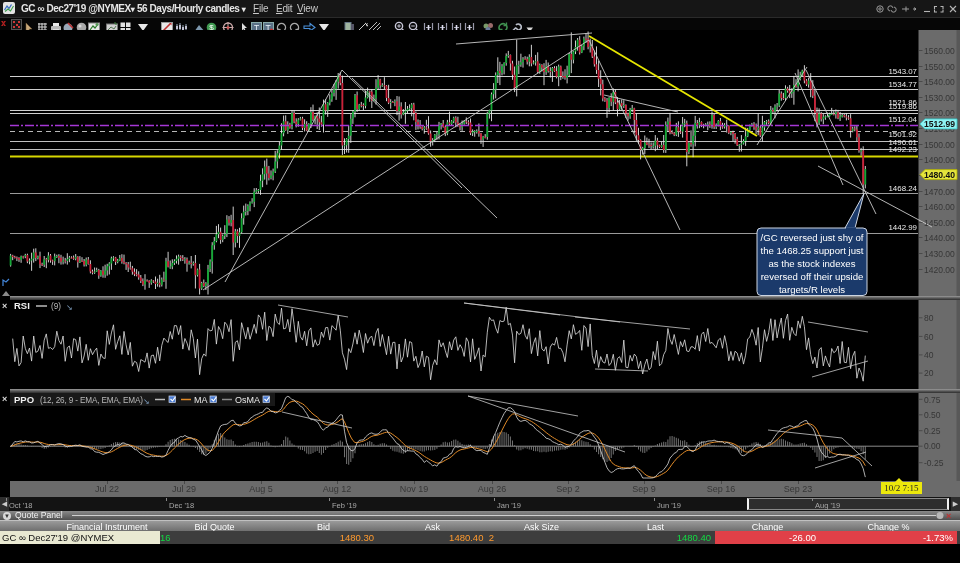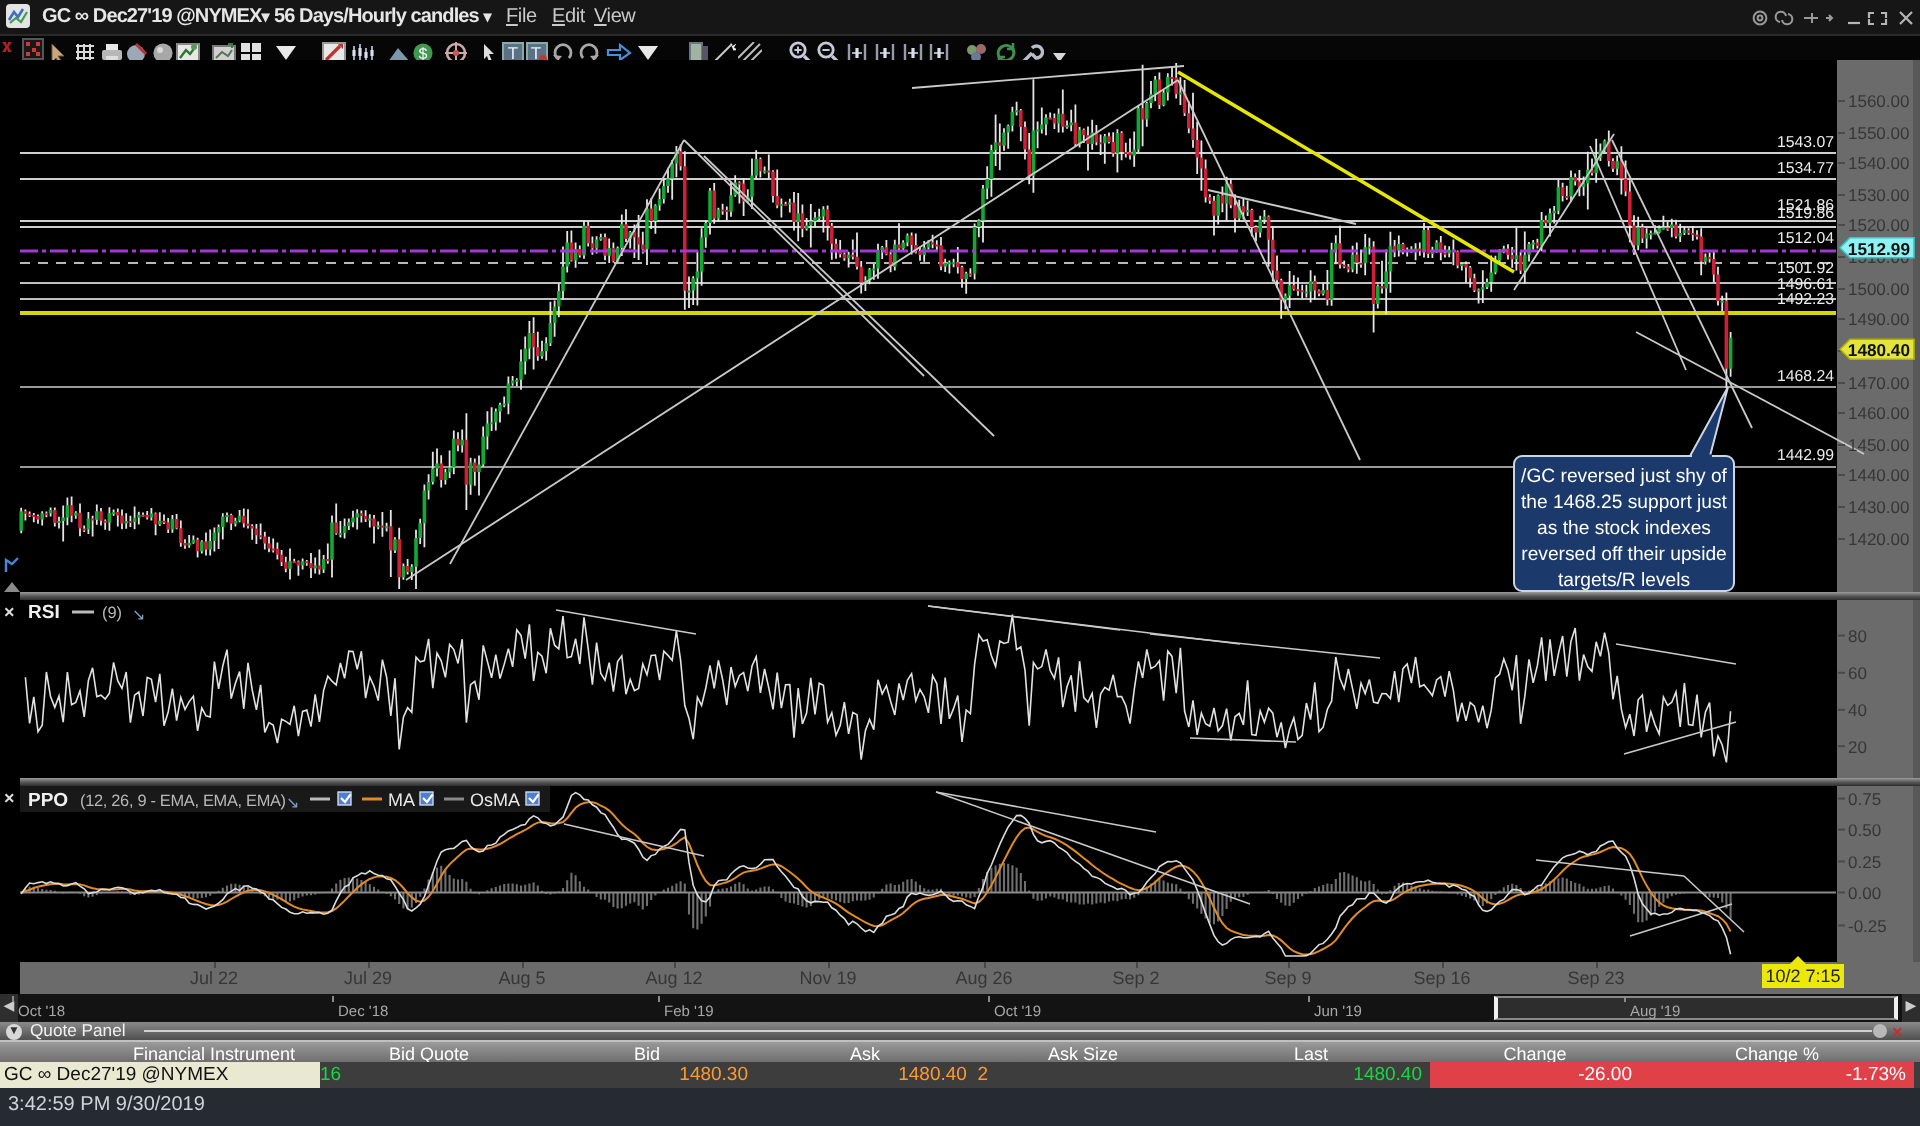--- a/index.html
+++ b/index.html
@@ -12,21 +12,21 @@
 .alab { font-size:8.5px; fill:#363636; }
 .mlab { font-size:8.6px; fill:#111; text-anchor:end; font-weight:bold; }
 .clab { font-size:9.6px; fill:#fff; text-anchor:middle; }
 .xbtn { font-size:9px; fill:#ddd; font-weight:bold; }
 .ptitle { font-size:9.5px; fill:#f0f0f0; font-weight:bold; }
 .ptitle2 { font-size:9px; fill:#e8e8e8; }
 .psub { font-size:8.2px; fill:#b8b8b8; }
 #timeaxis { position:absolute; left:10px; top:481px; width:950px; height:16px; background:#6b6b6b; }
 .tlab { position:absolute; top:3px; width:60px; text-align:center; font-size:9px; color:#363636; }
 #ylab { position:absolute; left:871px; top:1px; width:41px; height:12px; background:#ece80c; color:#222;
-  font-size:9px; text-align:center; line-height:12px; }
+  font-size:9px; text-align:center; line-height:12px;font-family:Liberation Serif, serif; }
 #navbar { position:absolute; left:0; top:497px; width:960px; height:14px; background:#131313; }
 .nlab { position:absolute; top:3.5px; font-size:7.5px; color:#a8a8a8; }
 #rangebox { position:absolute; left:747px; top:1px; width:202px; height:12px; background:#2d2d2d;
   border-top:1px solid #888; border-bottom:1px solid #888; border-left:2.5px solid #f0f0f0; border-right:2.5px solid #f0f0f0; }
 #qph { position:absolute; left:0; top:511px; width:960px; height:9px;
   background:linear-gradient(#8a8a8a,#4f4f4f); color:#f2f2f2; font-size:8.6px; }
 #thead { position:absolute; left:0; top:520px; width:960px; height:11px;
   background:linear-gradient(#9a9a9a,#6f6f6f); border-top:1px solid #c0c0c0; }
 .th { position:absolute; top:0.5px; font-size:9px; color:#fff; text-align:center; }
 #trow { position:absolute; left:0; top:531px; width:960px; height:13px; background:#3d3d3d; }
@@ -430,21 +430,21 @@
   </div>
   <div id="navbar">
     <div style="position:absolute;left:0;top:0;width:9px;height:14px;background:#2e2e2e;color:#ccc;font-size:7px;line-height:14px;text-align:center">◀</div>
     <div id="rangebox"></div>
     <div class="nlab" style="left:9px">Oct '18</div>
       <div style="position:absolute;left:6px;top:1px;width:1px;height:3px;background:#8a8a8a"></div>
       <div class="nlab" style="left:169px">Dec '18</div>
       <div style="position:absolute;left:166px;top:1px;width:1px;height:3px;background:#8a8a8a"></div>
       <div class="nlab" style="left:332px">Feb '19</div>
       <div style="position:absolute;left:329px;top:1px;width:1px;height:3px;background:#8a8a8a"></div>
-      <div class="nlab" style="left:497px">Oct '19</div>
+      <div class="nlab" style="left:497px">Jan '19</div>
       <div style="position:absolute;left:494px;top:1px;width:1px;height:3px;background:#8a8a8a"></div>
       <div class="nlab" style="left:657px">Jun '19</div>
       <div style="position:absolute;left:654px;top:1px;width:1px;height:3px;background:#8a8a8a"></div>
       <div class="nlab" style="left:815px">Aug '19</div>
       <div style="position:absolute;left:812px;top:1px;width:1px;height:3px;background:#8a8a8a"></div>
     <div style="position:absolute;left:951px;top:0;width:9px;height:14px;background:#2e2e2e;color:#ccc;font-size:7px;line-height:14px;text-align:center">▶</div>
   </div>
   <div id="qph">
     <div style="position:absolute;left:3px;top:0.5px;width:8px;height:8px;border-radius:50%;background:#d8d8d8;color:#333;font-size:6px;line-height:8px;text-align:center">▼</div>
     <div style="position:absolute;left:15px;top:-1px">Quote Panel</div>
@@ -466,13 +466,12 @@
   </div>
   <div id="trow">
     <div class="tc" style="left:0;width:160px;background:#e9e9d2;color:#111;padding-left:2px">GC ∞ Dec27'19 @NYMEX</div>
     <div class="tc" style="left:160px;width:109px;color:#12d943;padding-right:4px">16</div>
     <div class="tc" style="left:269px;width:109px;color:#ff9a2e;text-align:right;padding-right:4px">1480.30</div>
     <div class="tc" style="left:378px;width:120px;color:#ff9a2e;text-align:right;padding-right:4px">1480.40&nbsp;&nbsp;2</div>
     <div class="tc" style="left:596px;width:119px;color:#12d943;text-align:right;padding-right:4px">1480.40</div>
     <div class="tc" style="left:715px;width:105px;background:#e04048;color:#fff;text-align:right;padding-right:4px">-26.00</div>
     <div class="tc" style="left:820px;width:137px;background:#e04048;color:#fff;text-align:right;padding-right:4px">-1.73%</div>
   </div>
-  <div id="statusbar">3:42:59 PM 9/30/2019</div>
 </div>
 </body></html>

